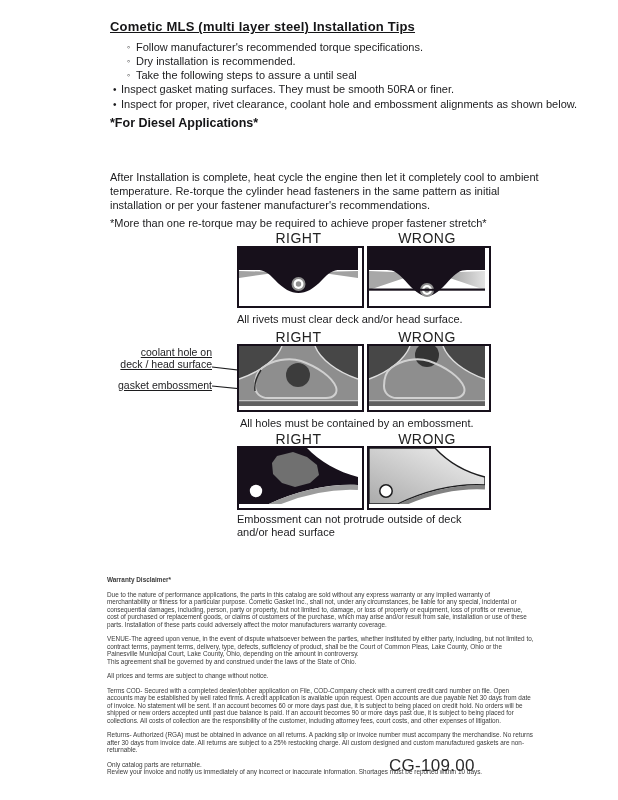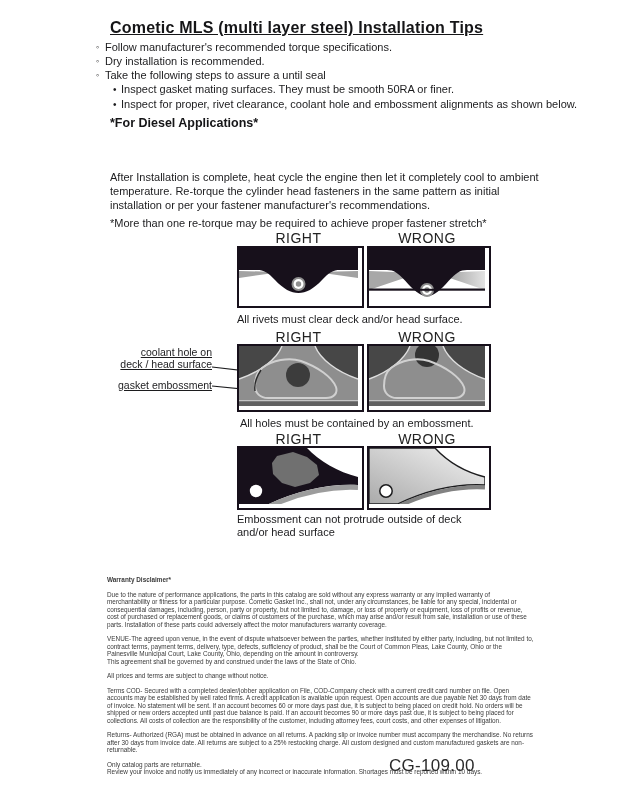--- a/index.html
+++ b/index.html
@@ -1,23 +1,23 @@
 <!DOCTYPE html>
 <html><head>
 <meta charset="utf-8">
 <style>
   html,body{margin:0;padding:0;}
   body{background:#ffffff;font-family:"Liberation Sans",sans-serif;-webkit-font-smoothing:antialiased;}
   .page{position:relative;width:618px;height:800px;background:#ffffff;overflow:hidden;color:#1d1d1f;}
 
-  .title{position:absolute;left:110px;top:19px;font-size:16px;font-weight:bold;
+  .title{position:absolute;left:110px;top:19px;font-size:13px;font-weight:bold;
          text-decoration:underline;letter-spacing:.2px;color:#151517;}
 
   .bullets{position:absolute;left:96px;top:40px;font-size:11px;line-height:14px;color:#1c1c1e;}
-  .b-row{white-space:nowrap;}
+  .b-row{white-space:nowrap;margin-left:31px;}
   .b-mark{display:inline-block;width:9px;font-size:9px;vertical-align:1px;}
   .sub{margin-left:17px;}
   .s-mark{display:inline-block;width:8px;font-size:10px;}
 
   .h2{position:absolute;left:110px;top:116px;font-size:12.5px;font-weight:bold;color:#151517;}
   .para{position:absolute;left:110px;width:432px;font-size:11px;line-height:14.2px;color:#1c1c1e;}
   .p1{top:136px;} .p2{top:170px;} .p3{top:216px;}
 
   .dlabel{position:absolute;font-size:14px;letter-spacing:.5px;color:#222;text-align:center;}
   .dl-r1{left:237px;width:123px;top:230px;}

